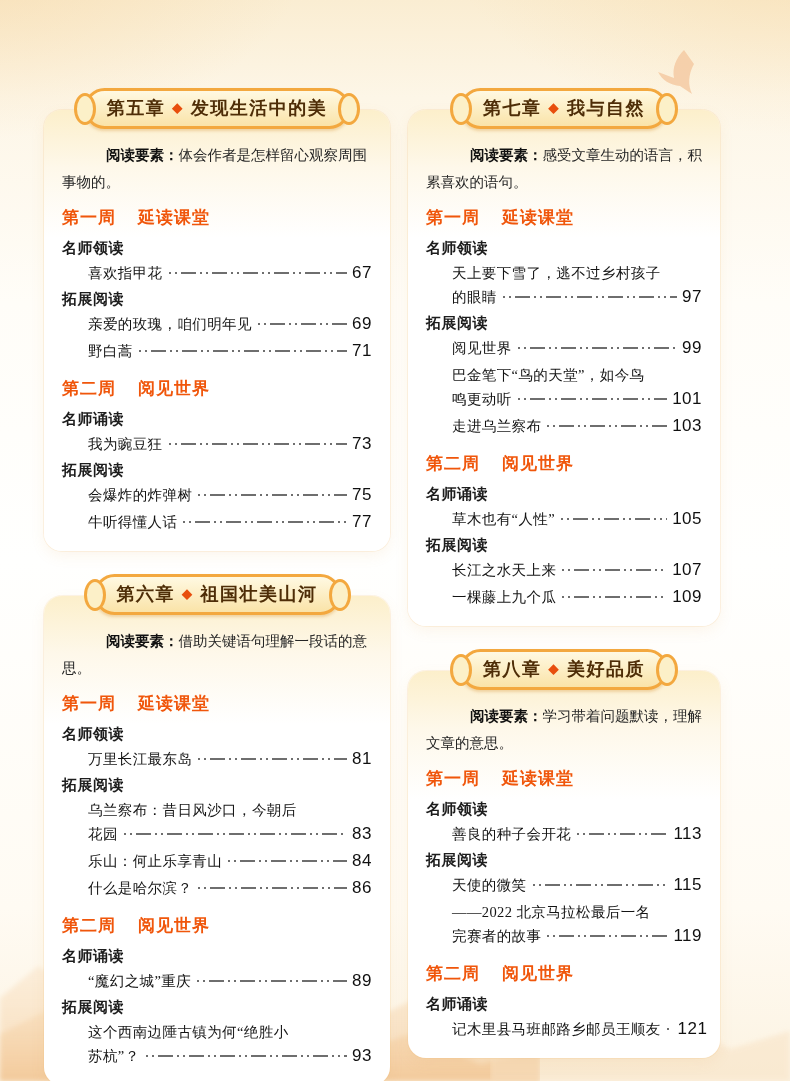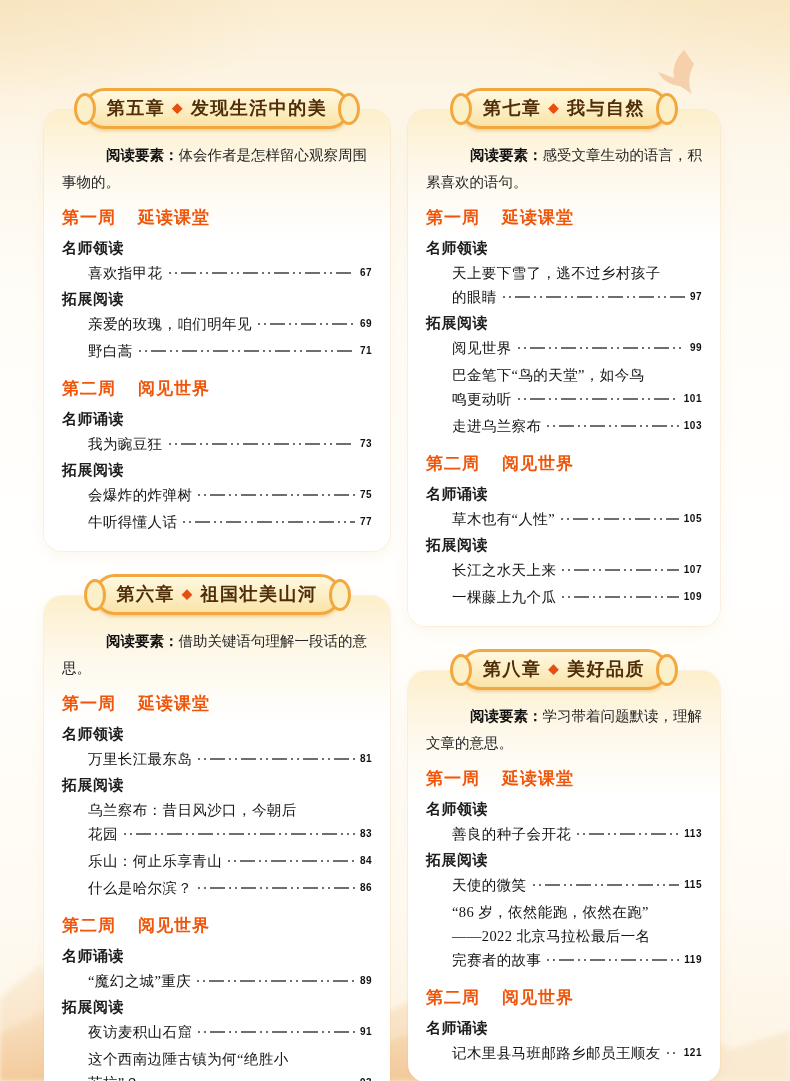--- a/index.html
+++ b/index.html
@@ -60,21 +60,21 @@
   .entry{padding-left:26px;margin:1px 0 3px;
     font-family:"Liberation Serif",serif;font-size:14.5px;color:#141414;
     letter-spacing:.4px;line-height:24px;}
   .entry-pre{display:block;}
   .entry-row{display:flex;align-items:flex-end;flex-wrap:nowrap;}
   .entry-title{white-space:nowrap;}
   .leader{
     flex:1 1 auto;min-width:6px;height:2px;align-self:center;margin:0 5px 0 6px;opacity:.8;
     background:repeating-linear-gradient(90deg,#4a4a4a 0 2px,transparent 2px 6px,#4a4a4a 6px 8px,transparent 8px 12px,#4a4a4a 12px 27px,transparent 27px 31px);
   }
-  .entry-page{font-family:"Liberation Sans",sans-serif;font-weight:bold;font-size:10px;color:#101010;white-space:nowrap;letter-spacing:.5px;}
+  .entry-page{font-family:"Liberation Sans",sans-serif;font-weight:normal;font-size:17px;color:#101010;white-space:nowrap;letter-spacing:.5px;}
 </style>
 </head>
 <body>
 
 <div class="page">
 
   <svg class="deco birds" width="130" height="130" viewBox="0 0 130 130">
     <g fill="#F5CBA4" opacity="0.85">
       <path d="M96 22 C88 30 84 40 86 50 L70 44 C74 52 82 57 92 58 L104 66 C100 57 100 47 106 36 Z"></path>
       <path d="M38 86 C33 91 31 98 32 104 L22 100 C25 105 30 108 36 109 L44 114 C42 108 42 102 46 95 Z" opacity="0.9"></path>
@@ -200,27 +200,20 @@
               <div class="entry">
                 <div class="entry-row">
                   <span class="entry-title">“魔幻之城”重庆</span>
                   <span class="leader"></span>
                   <span class="entry-page">89</span>
                 </div>
               </div>
             </div>
             <div class="group">
               <div class="group-label">拓展阅读</div>
-              <div class="entry">
-                <div class="entry-row">
-                  <span class="entry-title">夜访麦积山石窟</span>
-                  <span class="leader"></span>
-                  <span class="entry-page">91</span>
-                </div>
-              </div>
               <div class="entry">
                 <span class="entry-pre">这个西南边陲古镇为何“绝胜小</span>
                 <div class="entry-row">
                   <span class="entry-title">苏杭”？</span>
                   <span class="leader"></span>
                   <span class="entry-page">93</span>
                 </div>
               </div>
             </div>
           </div>
@@ -325,21 +318,20 @@
             <div class="group">
               <div class="group-label">拓展阅读</div>
               <div class="entry">
                 <div class="entry-row">
                   <span class="entry-title">天使的微笑</span>
                   <span class="leader"></span>
                   <span class="entry-page">115</span>
                 </div>
               </div>
               <div class="entry">
-                <span class="entry-pre">“86 岁，依然能跑，依然在跑”</span>
                 <span class="entry-pre">——2022 北京马拉松最后一名</span>
                 <div class="entry-row">
                   <span class="entry-title">完赛者的故事</span>
                   <span class="leader"></span>
                   <span class="entry-page">119</span>
                 </div>
               </div>
             </div>
             <h3 class="week"><span class="week-label">第二周</span><span class="week-name">阅见世界</span></h3>
             <div class="group">

